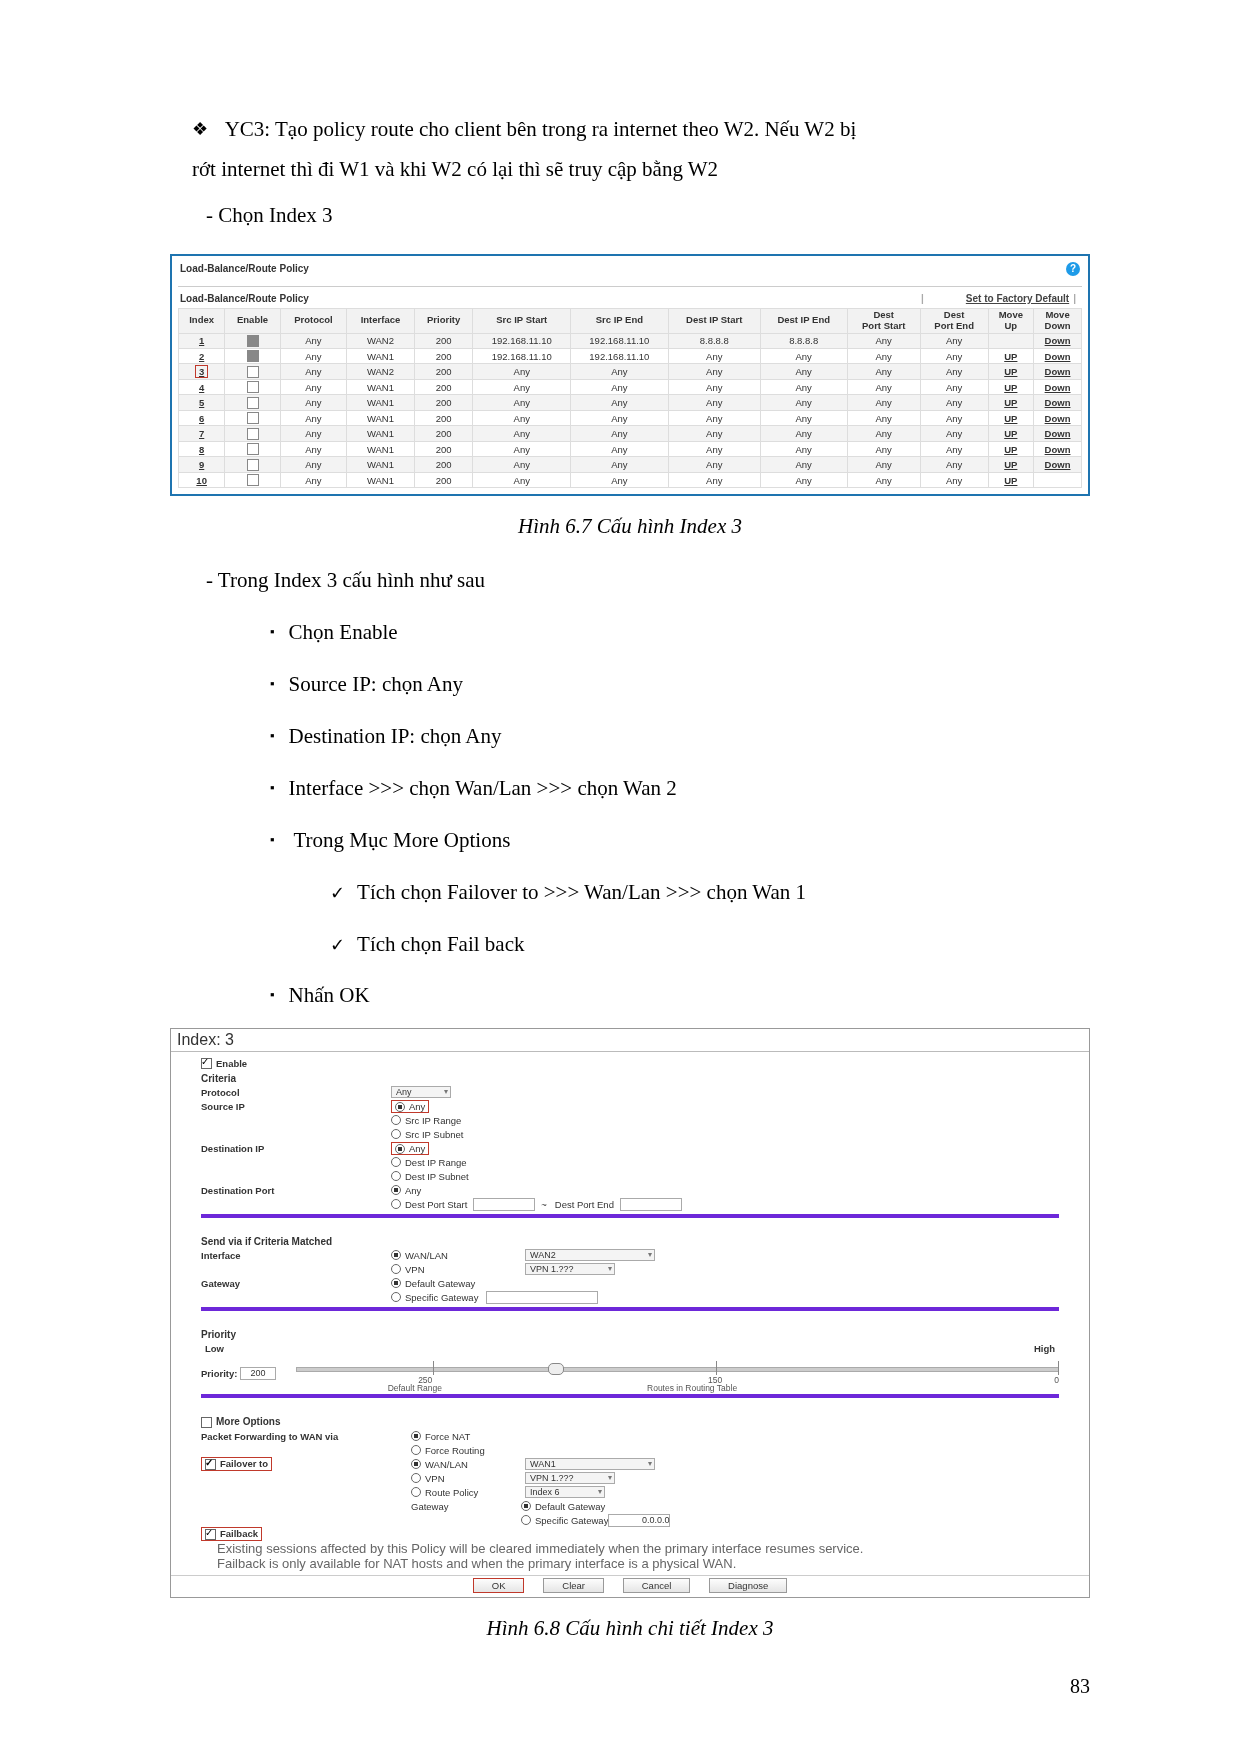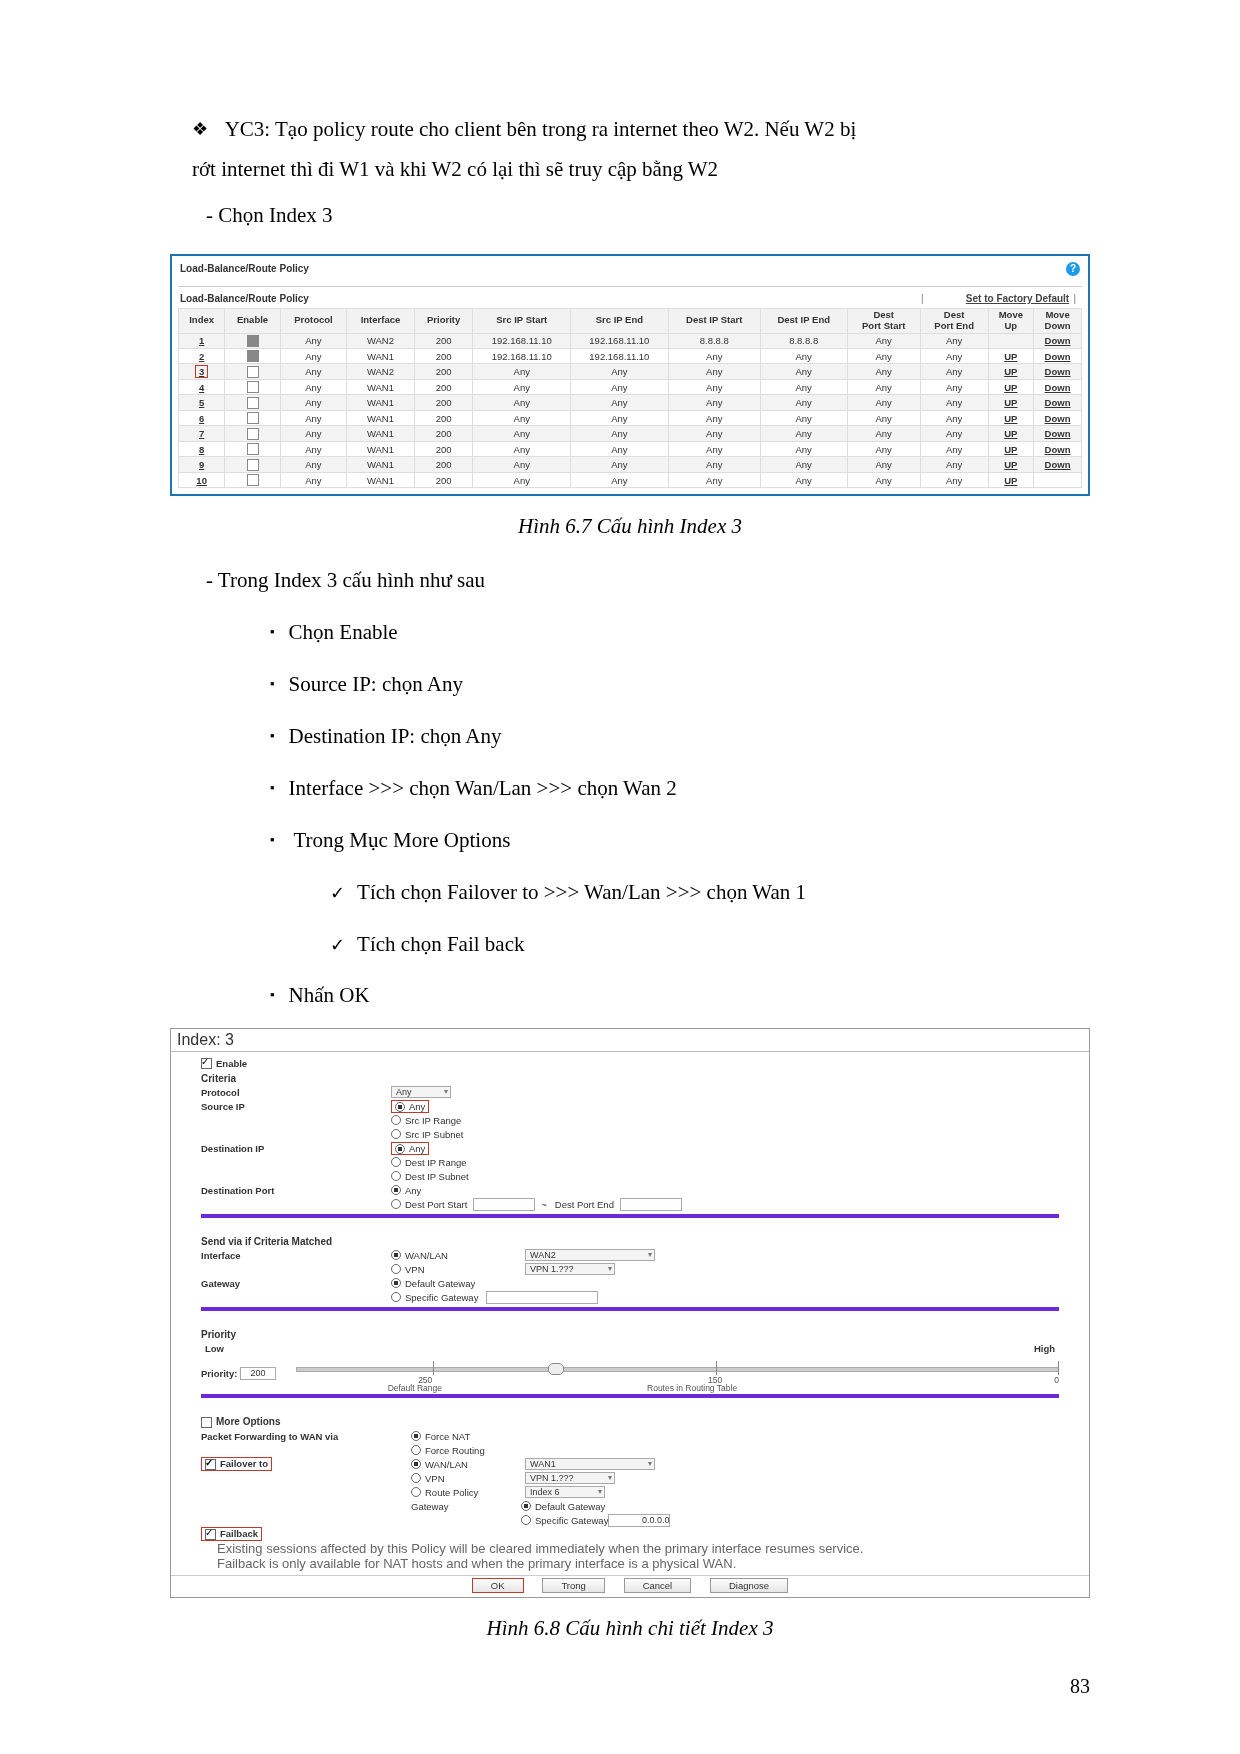--- a/index.html
+++ b/index.html
@@ -490,21 +490,21 @@
       </div>
 
     <div class="row">
         <span class="boxed"><span class="cbox on"></span><b>Failback</b></span>
       </div>
     <div class="note">Existing sessions affected by this Policy will be cleared immediately when the primary interface resumes service.</div>
     <div class="note">Failback is only available for NAT hosts and when the primary interface is a physical WAN.</div>
   </div>
   <div class="btnbar">
     <span class="btn ok">OK</span>
-    <span class="btn">Trong</span>
+    <span class="btn">Clear</span>
     <span class="btn">Cancel</span>
     <span class="btn">Diagnose</span>
   </div>
 </div>
 
 <div class="caption">Hình 6.8 Cấu hình chi tiết Index 3</div>
 
 <div class="page-num">83</div>
 
 </body></html>

